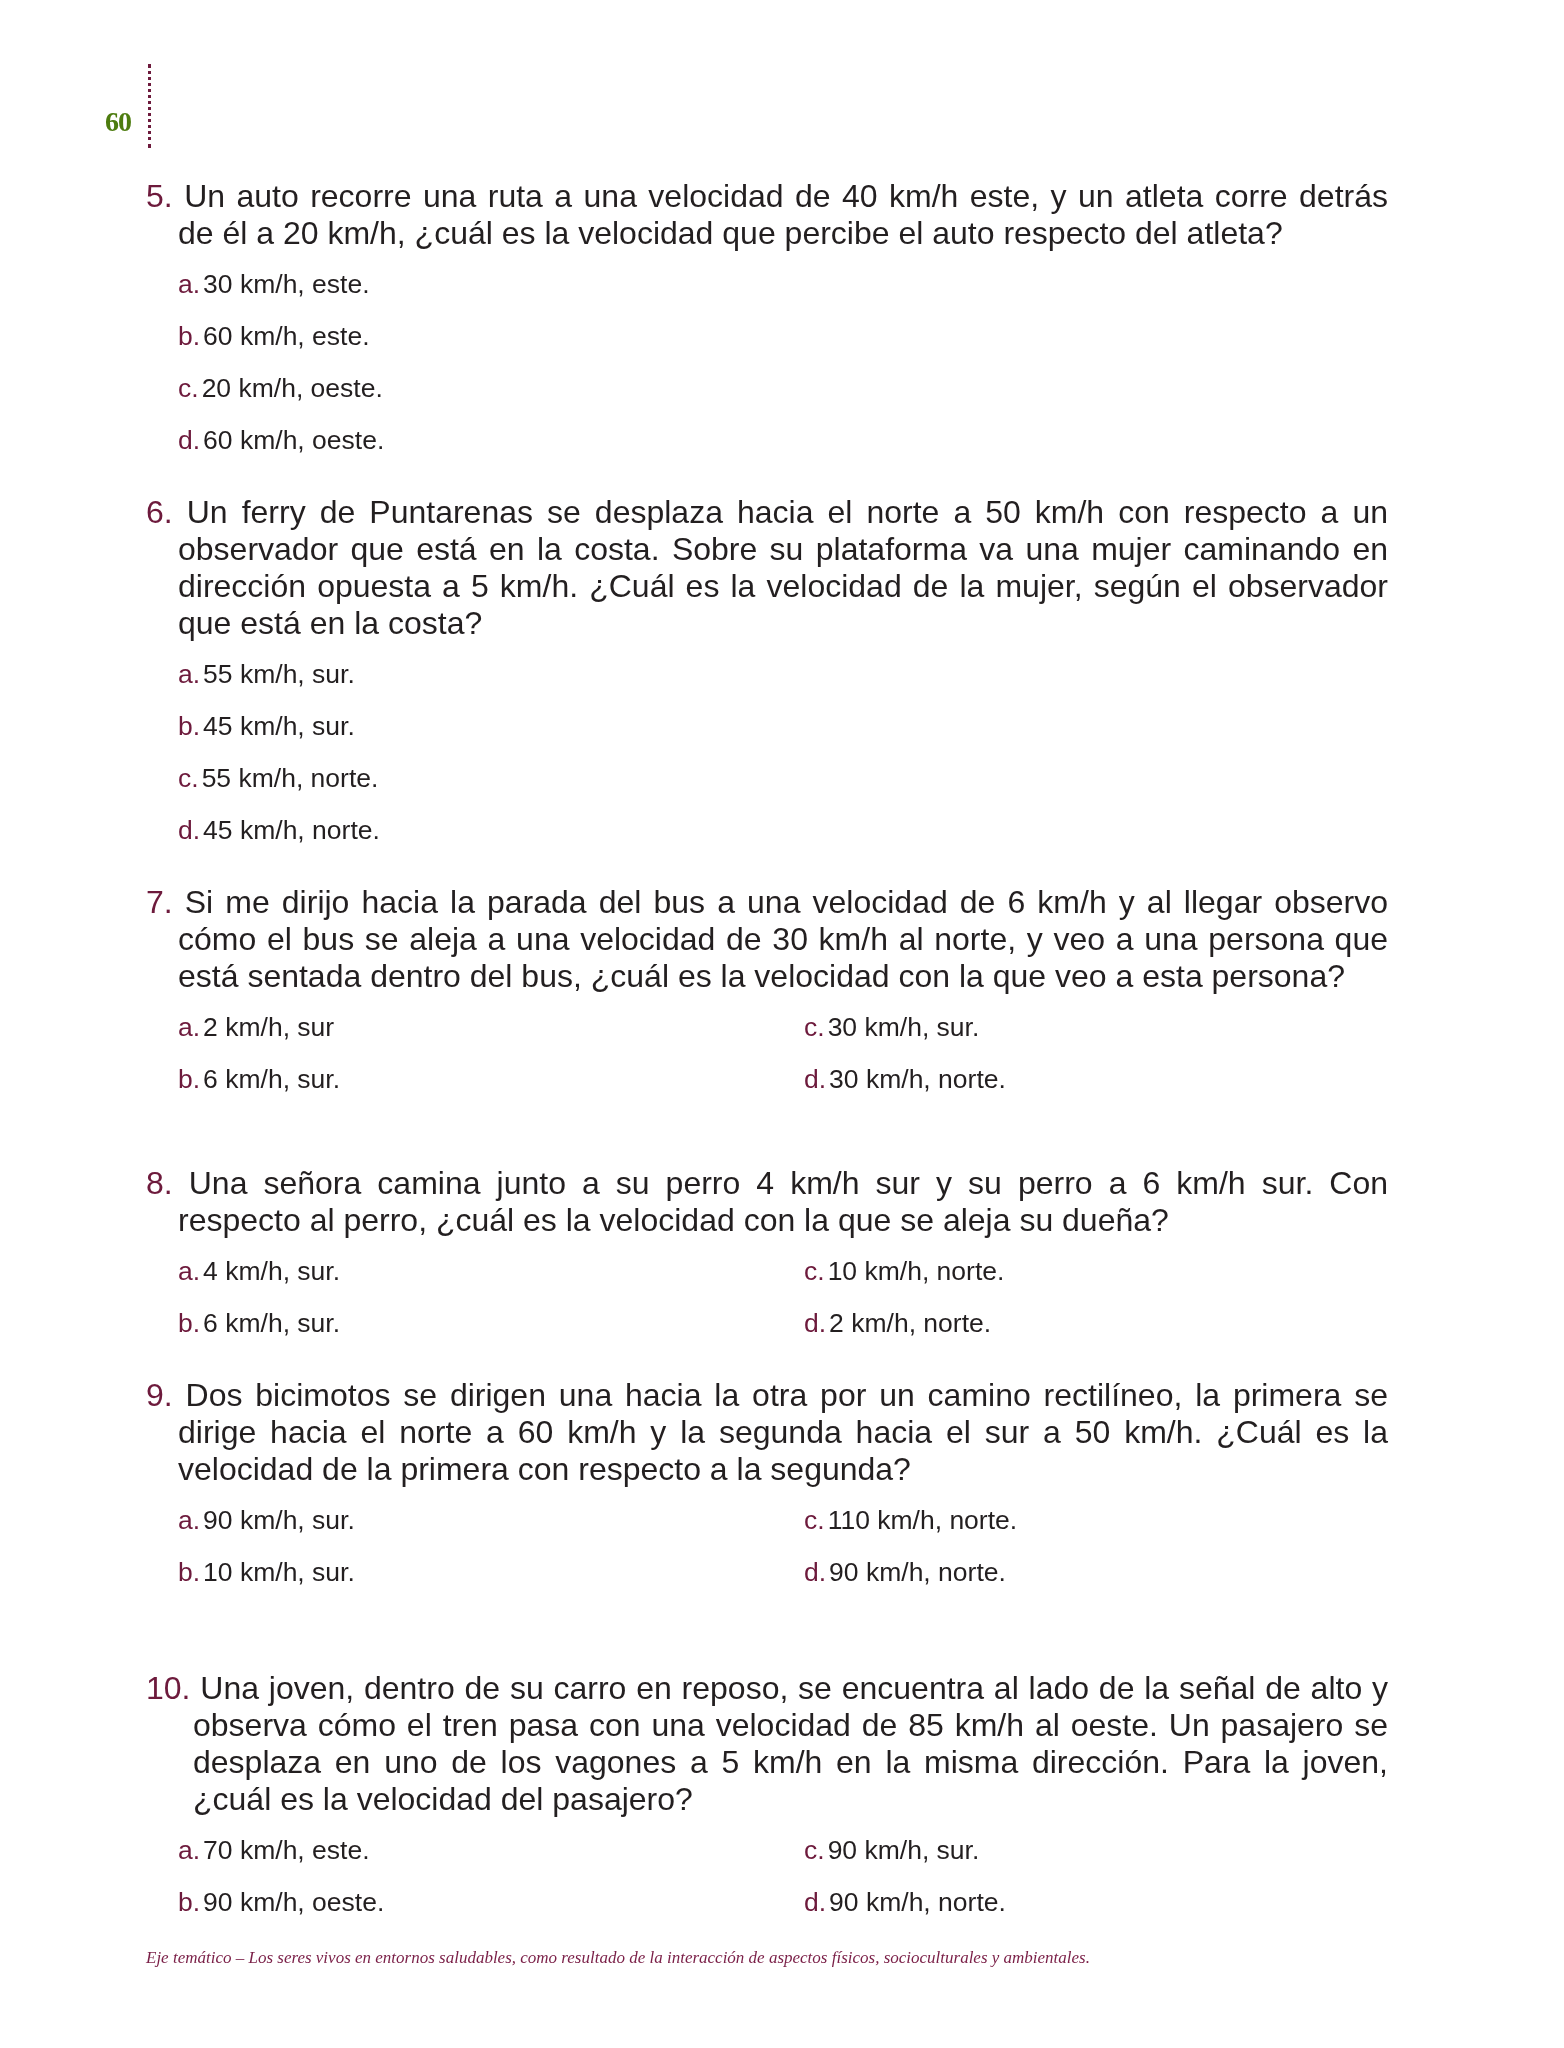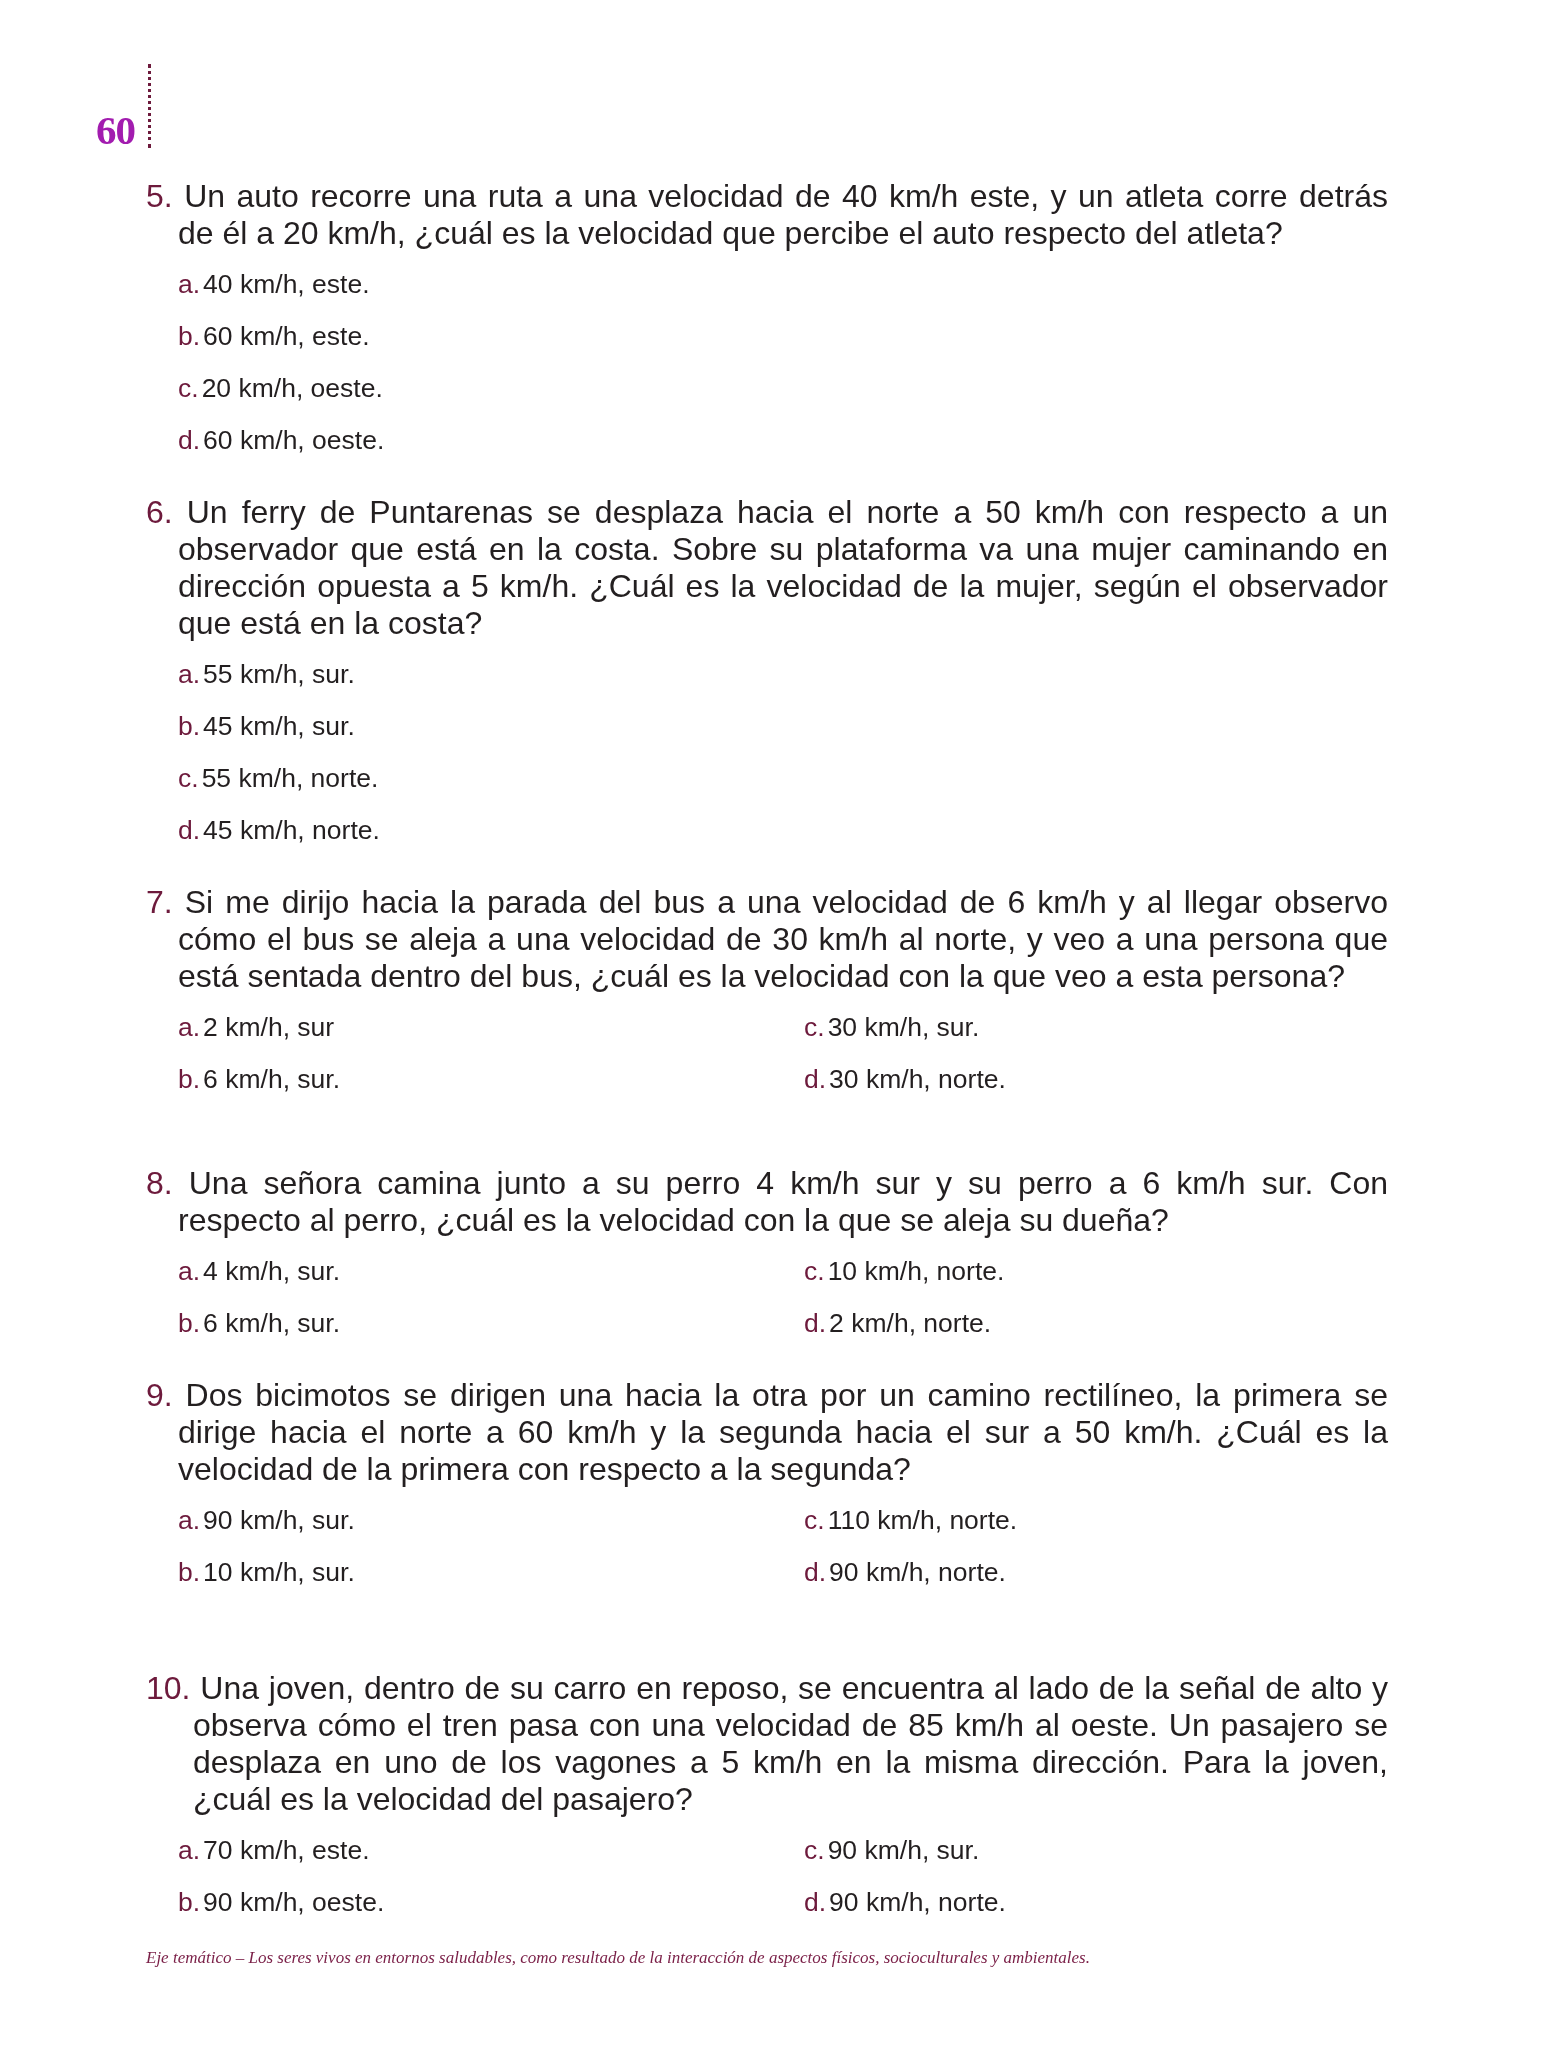--- a/index.html
+++ b/index.html
@@ -1,19 +1,19 @@
 <!DOCTYPE html>
 <html><head>
 <meta charset="utf-8">
 <style>
   html, body { margin: 0; padding: 0; background: #ffffff; }
   body { width: 1564px; height: 2048px; position: relative; overflow: hidden;
          font-family: "Liberation Sans", sans-serif; color: #231f20; }
-  .page-number { position: absolute; left: 96px; top: 106px; font-family: "Liberation Serif", serif;
-                 font-weight: bold; font-size: 41px; color: #a21caf; letter-spacing: -1px; }
+  .page-number { position: absolute; left: 105px; top: 106px; font-family: "Liberation Serif", serif;
+                 font-weight: bold; font-size: 28px; color: #4d7c0f; letter-spacing: -1px; }
   .dotted-rule { position: absolute; left: 148px; top: 64px; height: 84px; width: 0;
                  border-left: 3px dotted #6d1a3c; }
   .content { position: absolute; left: 146px; top: 178px; width: 1242px; }
   .question { position: relative; margin-bottom: 0; }
   .q-stem { font-size: 32px; line-height: 37px; padding-left: 32px; text-indent: -32px; text-align: justify; }
   .q-stem.wide { padding-left: 47px; text-indent: -47px; margin-top: 44px; }
   .q-num { color: #6d1a3c; }
   .options { margin-left: 32px; }
   .option { font-size: 26.5px; line-height: 37px; height: 52px; display: flex; align-items: flex-start; }
   .opt-letter { color: #6d1a3c; margin-right: 3px; }
@@ -28,21 +28,21 @@
 <div class="page-number">60</div>
 <div class="dotted-rule"></div>
 
 <div class="content">
 
   <div class="question">
     <div class="q-stem"><span class="q-num">5.</span> <span>Un auto recorre una ruta a una velocidad de 40 km/h este, y un atleta corre detrás de él a 20 km/h, ¿cuál es la velocidad que percibe el auto respecto del atleta?</span></div>
     <div class="options" style="margin-top:14px;">
       <div class="option">
           <span class="opt-letter">a.</span>
-          <span>40 km/h, este.</span>
+          <span>30 km/h, este.</span>
         </div>
       <div class="option">
           <span class="opt-letter">b.</span>
           <span>60 km/h, este.</span>
         </div>
       <div class="option">
           <span class="opt-letter">c.</span>
           <span>20 km/h, oeste.</span>
         </div>
       <div class="option">

